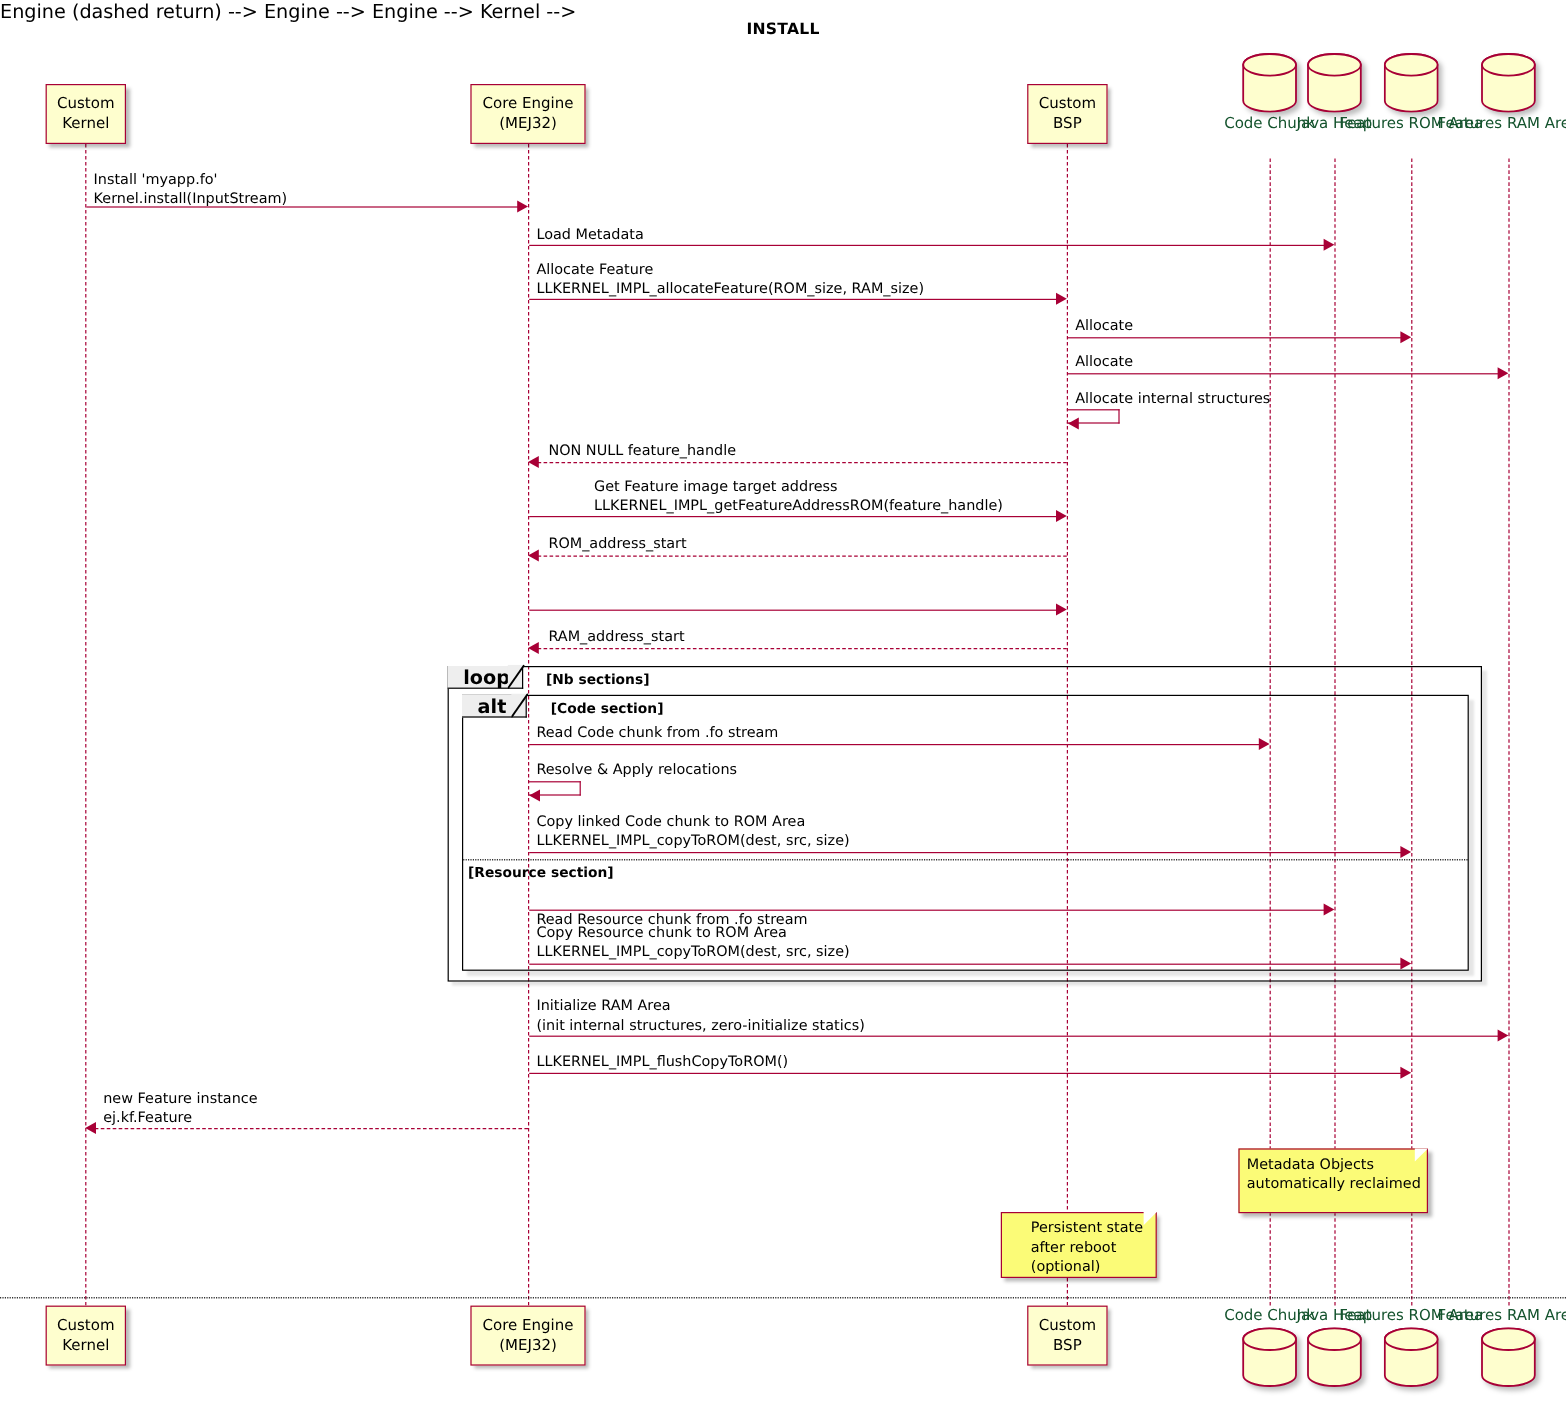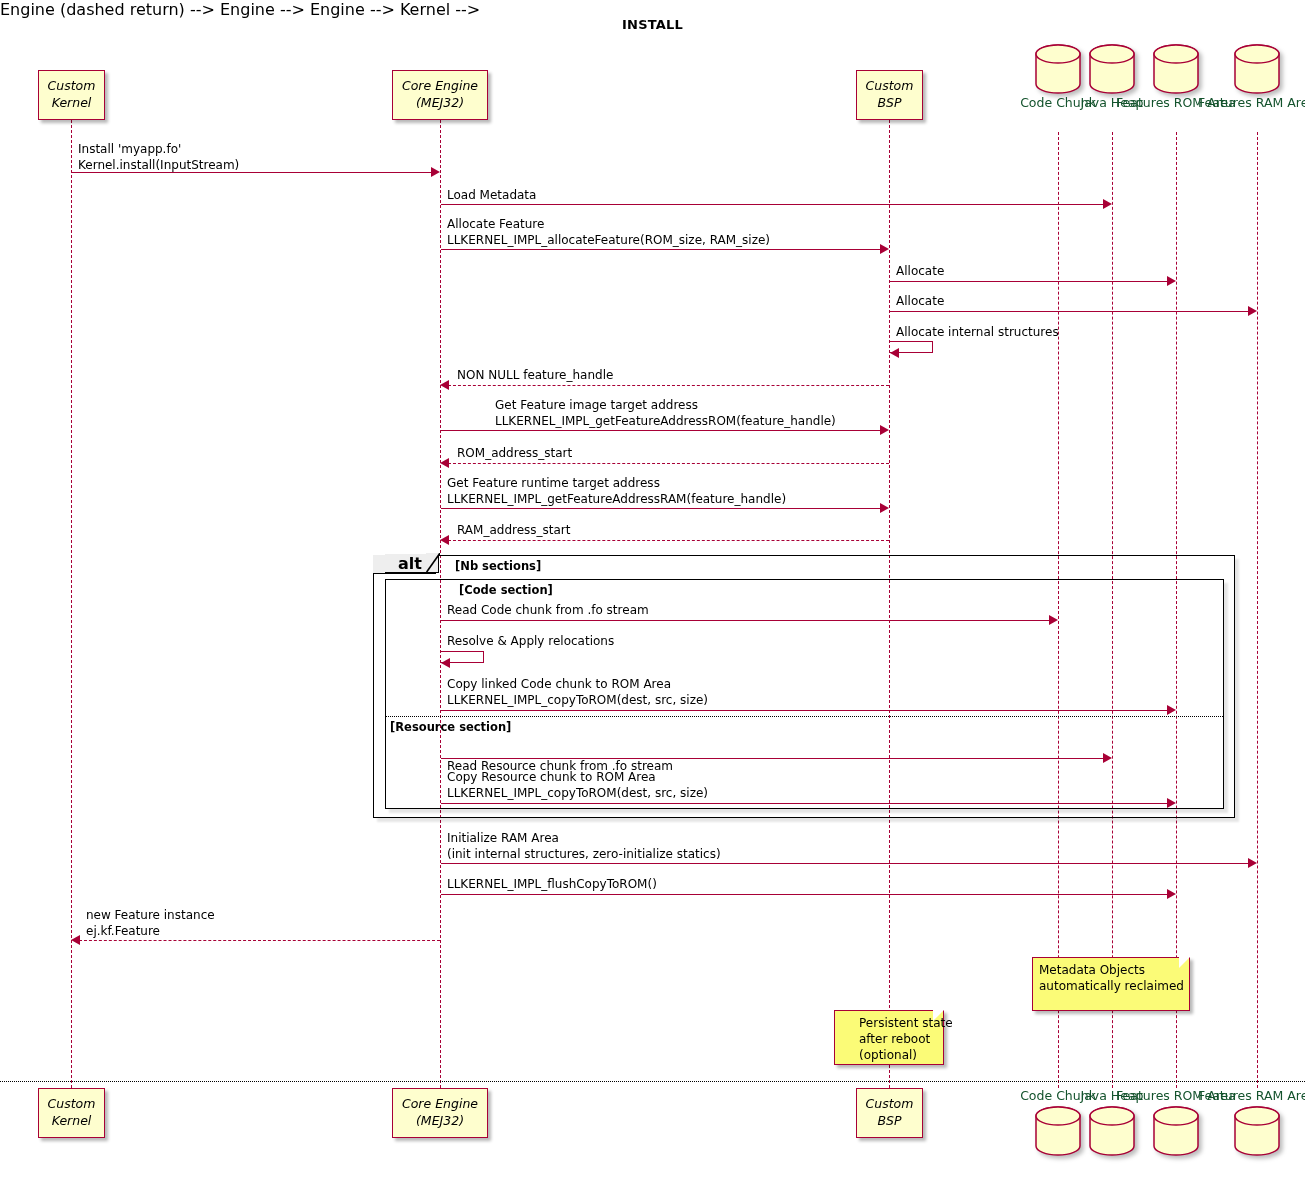--- a/index.html
+++ b/index.html
@@ -45,21 +45,21 @@
     display:flex;
     flex-direction:column;
     align-items:center;
     justify-content:center;
     font-size:12.5px;
     color:#000000;
     line-height:1.33;
     z-index:5;
     white-space:nowrap;
   }
-  .participant span{display:block;text-align:right;font-style:italic;}
+  .participant span{display:block;text-align:right;}
 
   
   .db{
     position:absolute;
     z-index:5;
     display:flex;
     flex-direction:column;
     align-items:center;
   }
   .db .cyl{
@@ -348,24 +348,20 @@
   <div class="arrowhead right" style="left:880px; top:425px;"></div>
 
    Engine --&gt;
   <div class="msglabel" style="left:457px; top:446px;">
     <div>ROM_address_start</div>
   </div>
   <div class="msg dashed" style="left:448px; top:463px; width:441px;"></div>
   <div class="arrowhead left" style="left:440px; top:458px;"></div>
 
   
-  <div class="msglabel" style="left:447px; top:476px;">
-    <div>Get Feature runtime target address</div>
-    <div>LLKERNEL_IMPL_getFeatureAddressRAM(feature_handle)</div>
-  </div>
   <div class="msg" style="left:441px; top:508px; width:442px;"></div>
   <div class="arrowhead right" style="left:880px; top:503px;"></div>
 
    Engine --&gt;
   <div class="msglabel" style="left:457px; top:523px;">
     <div>RAM_address_start</div>
   </div>
   <div class="msg dashed" style="left:448px; top:540px; width:441px;"></div>
   <div class="arrowhead left" style="left:440px; top:535px;"></div>
 
@@ -377,21 +373,21 @@
       <svg width="14" height="20" viewBox="0 0 14 20">
         <polygon points="0,0 14,0 0,20" fill="#EEEEEE"></polygon>
         <line x1="14" y1="0" x2="0" y2="20" stroke="#000000" stroke-width="1.6"></line>
       </svg>
     </span>
   </div>
   <div class="groupcond" style="left:455px; top:559px;">[Nb sections]</div>
 
   
   <div class="groupbox" style="left:385px; top:579px; width:839px; height:230px;"></div>
-  <div class="grouphdr" style="left:385px; top:554px; width:54px;">
+  <div class="grouphdr" style="left:385px; top:579px; width:54px;">
     <span class="gname">alt</span>
     <span class="gtail">
       <svg width="14" height="20" viewBox="0 0 14 20">
         <polygon points="0,0 14,0 0,20" fill="#EEEEEE"></polygon>
         <line x1="14" y1="0" x2="0" y2="20" stroke="#000000" stroke-width="1.6"></line>
       </svg>
     </span>
   </div>
   <div class="groupcond" style="left:459px; top:583px;">[Code section]</div>
 
@@ -459,21 +455,21 @@
   <div class="msg dashed" style="left:79px; top:940px; width:361px;"></div>
   <div class="arrowhead left" style="left:71px; top:935px;"></div>
 
   
   <div class="note" style="left:1032px; top:957px; width:158px; height:54px;">
     <span class="foldtri"></span>
     <div>Metadata Objects</div>
     <div>automatically reclaimed</div>
   </div>
 
-  <div class="note" style="left:834px; top:1010px; width:110px; height:55px;padding-left:24px;">
+  <div class="note" style="left:834px; top:1010px; width:130px; height:55px;padding-left:24px;">
     <span class="foldtri"></span>
     <div>Persistent state</div>
     <div>after reboot</div>
     <div>(optional)</div>
   </div>
 
   
   <div class="footsep" style="top:1081px;"></div>
 
   

